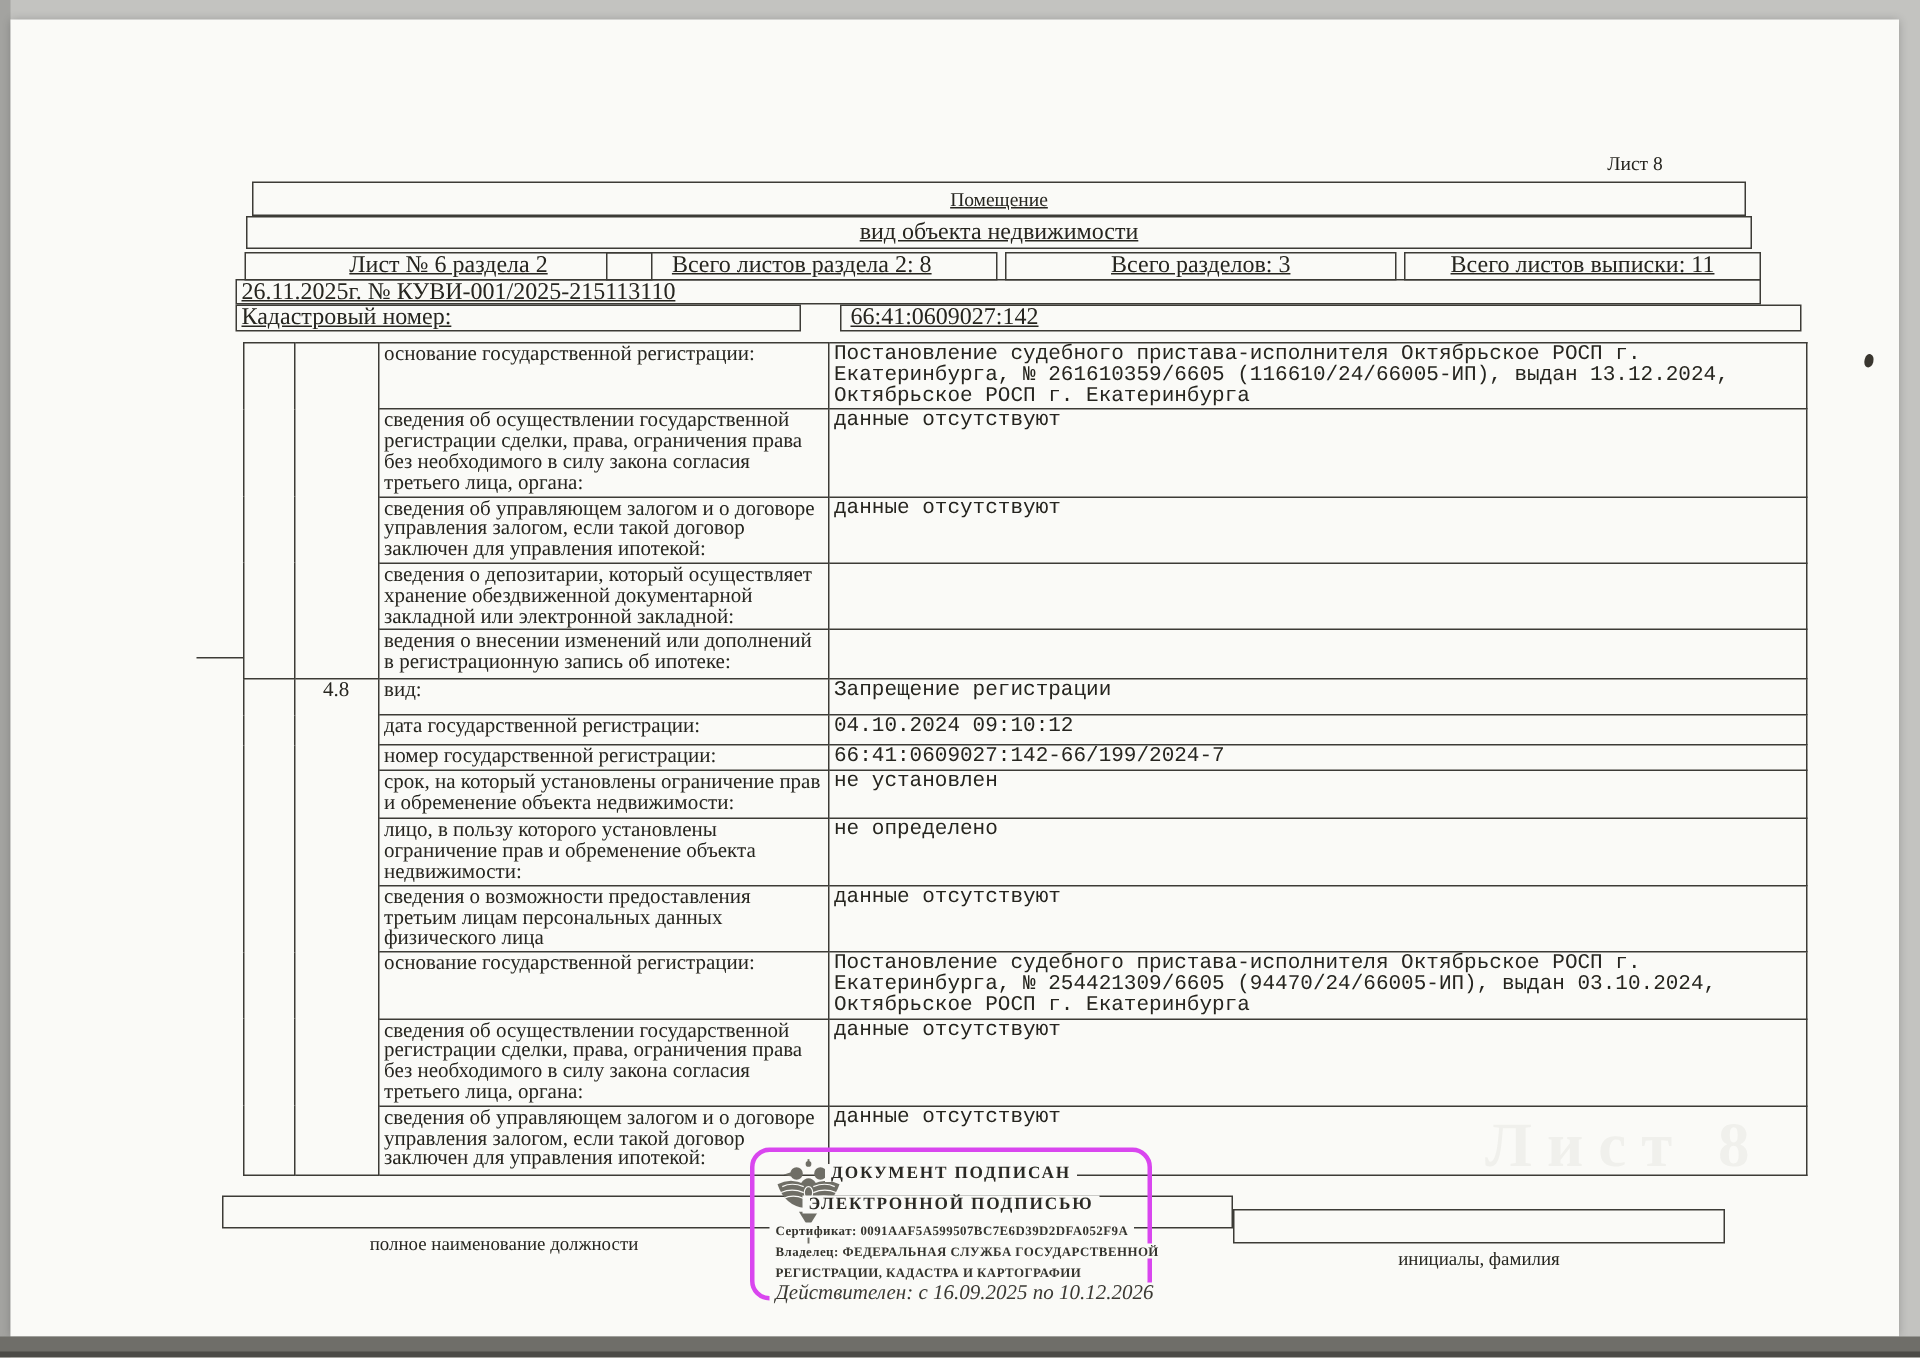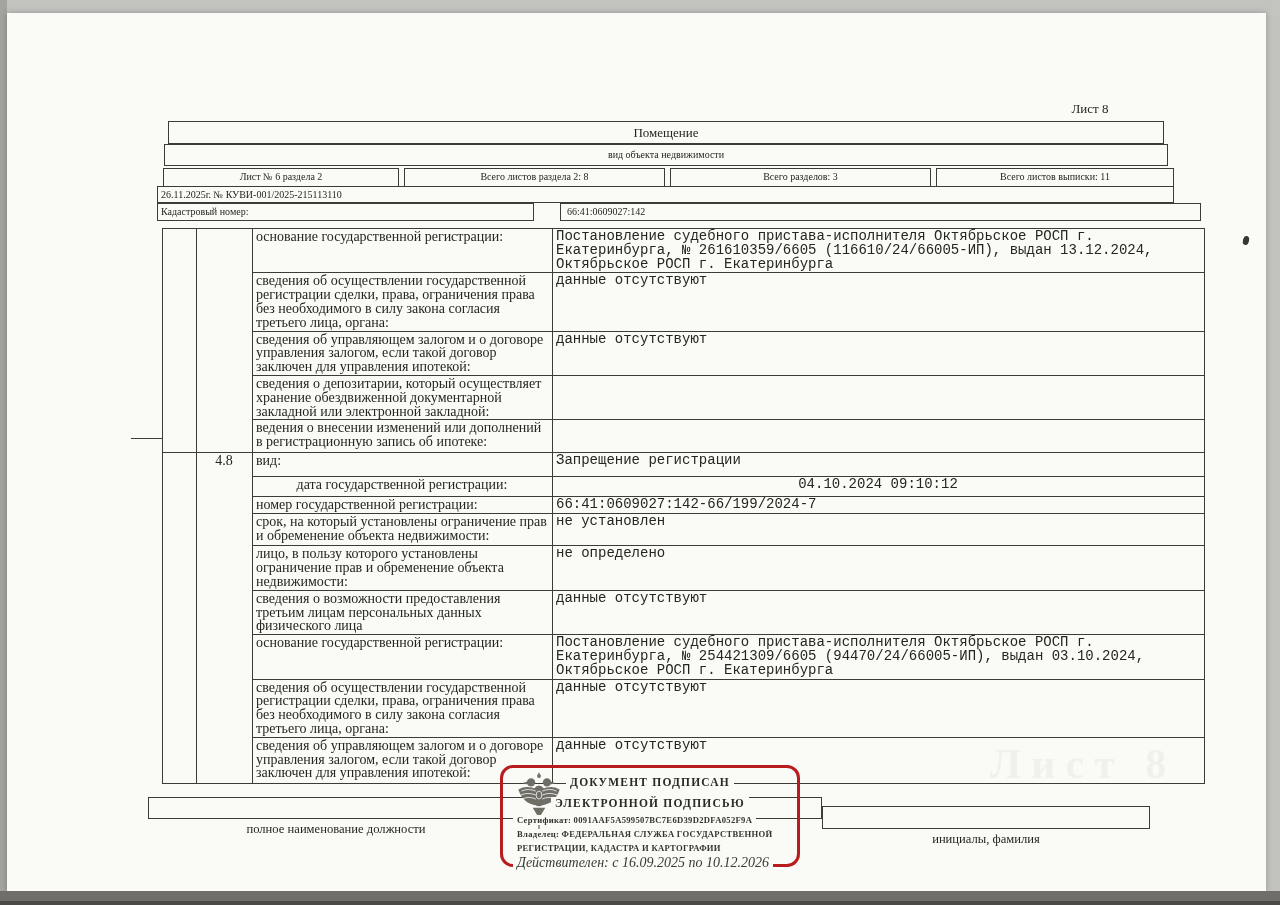--- a/index.html
+++ b/index.html
@@ -11,45 +11,45 @@
   }
   .edge-left{position:absolute;left:0;top:0;width:7px;height:905px;background:#a3a3a0;}
   .edge-bottom{position:absolute;left:0;top:891px;width:1280px;height:14px;background:#6f6e69;}
   .edge-bottom-line{position:absolute;left:0;top:901px;width:1280px;height:4px;background:#4c4b47;}
   .page{
     position:absolute;left:7px;top:13px;width:1259px;height:878px;
     background:#fafaf7;
     box-shadow:0 0 6px rgba(0,0,0,.25);
   }
   .abs{position:absolute;}
-  .box{border:1.4px solid #3c3b36;box-sizing:border-box;background:transparent;}
+  .box{border:1.4px solid #3c3b36;box-sizing:border-box;background:transparent;text-decoration:underline;}
   .ctr{text-align:center;}
   .t13{font-size:13px;line-height:15px;}
-  .t12{font-size:10px;line-height:14px;}
+  .t12{font-size:16px;line-height:14px;}
   .sheet-no{font-size:13px;}
   
   table.main{
     border-collapse:collapse;table-layout:fixed;
     font-size:14px;line-height:13.8px;
   }
   table.main td{
     border:1.2px solid #3c3b36;vertical-align:top;
     padding:1px 4px 1px 3px;overflow:hidden;
   }
   td.c-edge{width:26px;}
   td.c-num{width:48px;text-align:center;padding-top:2px;}
   td.c-label{width:292px;}
   td.c-value{width:644px;padding-left:5px;font-family:Liberation Mono, monospace;}
   
   .sigbox{border:1.2px solid #3c3b36;box-sizing:border-box;}
   .sig-label{font-size:12.6px;text-align:center;}
   
   .stamp{
-    position:absolute;left:500px;top:765px;width:300px;height:102px;
-    border:3px solid #b91c1c;border-radius:13px;box-sizing:border-box;
+    position:absolute;left:500px;top:765px;width:268px;height:102px;
+    border:3px solid #d946ef;border-radius:13px;box-sizing:border-box;
     background:transparent;
   }
   .stamp .masked{background:#fafaf7;display:inline-block;padding:0 4px;}
   .stamp-title{
     position:absolute;left:0;width:100%;text-align:center;
     font-size:11.5px;font-weight:bold;letter-spacing:1.2px;color:#2b2a25;
   }
   .stamp-small{
     position:absolute;left:10px;font-size:8.6px;font-weight:bold;
     letter-spacing:.3px;color:#35342e;white-space:nowrap;
@@ -75,21 +75,21 @@
 <div class="edge-bottom-line"></div>
 
 <div class="watermark">Лист 8</div>
 <div class="speck"></div>
 
 <div class="abs sheet-no ctr" style="left:1045px;top:101px;width:90px;">Лист 8</div>
 
 <div class="abs box ctr t13" style="left:168px;top:121px;width:996px;height:23px;padding-top:3px;">Помещение</div>
 <div class="abs box ctr t12" style="left:164px;top:144px;width:1004px;height:22px;padding-top:3px;">вид объекта недвижимости</div>
 
-<div class="abs box ctr t12" style="left:163px;top:168px;width:236px;height:19px;padding-top:1px;">Лист № 6 раздела 2</div>
+<div class="abs box ctr t12" style="left:163px;top:168px;width:272px;height:19px;padding-top:1px;">Лист № 6 раздела 2</div>
 <div class="abs box ctr t12" style="left:404px;top:168px;width:261px;height:19px;padding-top:1px;">Всего листов раздела 2: 8</div>
 <div class="abs box ctr t12" style="left:670px;top:168px;width:261px;height:19px;padding-top:1px;">Всего разделов: 3</div>
 <div class="abs box ctr t12" style="left:936px;top:168px;width:238px;height:19px;padding-top:1px;">Всего листов выписки: 11</div>
 
 <div class="abs box t12" style="left:157px;top:186px;width:1017px;height:17px;padding:1px 0 0 3px;">26.11.2025г. № КУВИ-001/2025-215113110</div>
 
 <div class="abs box t12" style="left:157px;top:203px;width:377px;height:18px;padding:1px 0 0 3px;">Кадастровый номер:</div>
 <div class="abs box t12" style="left:560px;top:203px;width:641px;height:18px;padding:1px 0 0 6px;">66:41:0609027:142</div>
 
 <div class="ext-line" style="left:131px;top:438px;width:31px;height:1.3px;"></div>
@@ -117,21 +117,21 @@
   <tr style="height:33px;">
     <td class="c-label">ведения о внесении изменений или дополнений в регистрационную запись об ипотеке:</td>
     <td class="c-value"></td>
   </tr>
   <tr style="height:24px;">
     <td class="c-edge" rowspan="9"></td>
     <td class="c-num" rowspan="9">4.8</td>
     <td class="c-label">вид:</td>
     <td class="c-value">Запрещение регистрации</td>
   </tr>
-  <tr style="height:20px;text-align:center;">
+  <tr style="height:20px;">
     <td class="c-label">дата государственной регистрации:</td>
     <td class="c-value">04.10.2024 09:10:12</td>
   </tr>
   <tr style="height:17px;">
     <td class="c-label">номер государственной регистрации:</td>
     <td class="c-value">66:41:0609027:142-66/199/2024-7</td>
   </tr>
   <tr style="height:32px;">
     <td class="c-label">срок, на который установлены ограничение прав и обременение объекта недвижимости:</td>
     <td class="c-value">не установлен</td>

